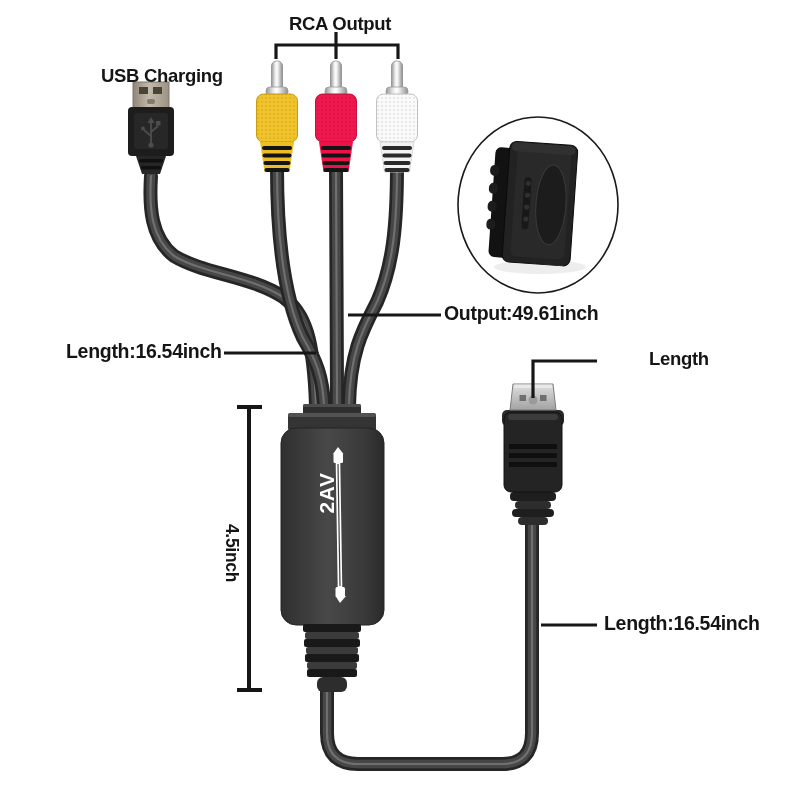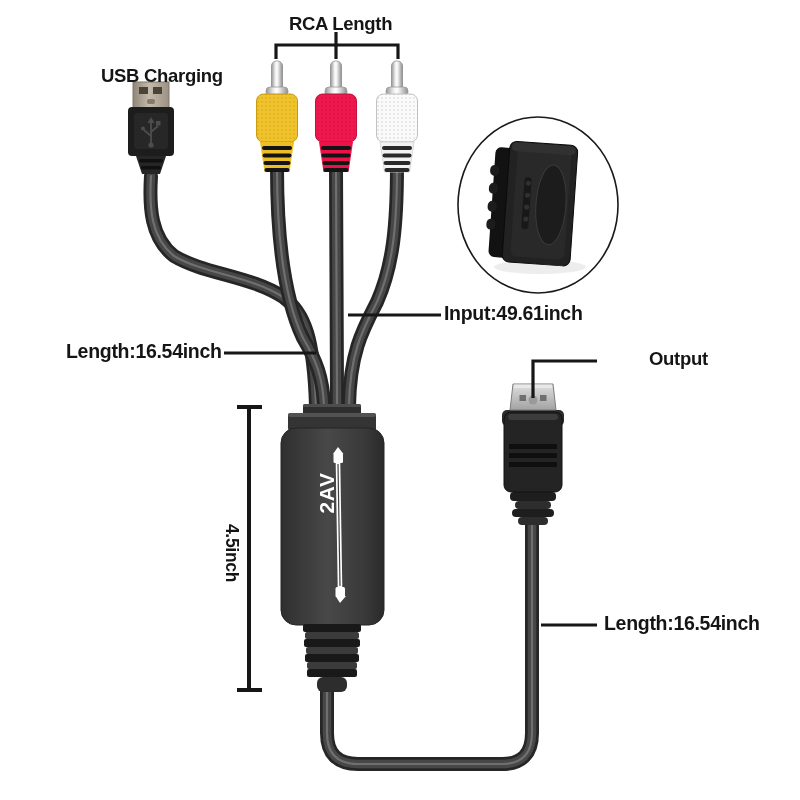--- a/index.html
+++ b/index.html
@@ -213,21 +213,21 @@
     <line class="dim" x1="237" y1="407" x2="262" y2="407"></line>
     <line class="dim" x1="237" y1="690" x2="262" y2="690"></line>
   </g>
   <line class="ann" x1="224" y1="353" x2="316" y2="353"></line>
   <line class="ann" x1="348" y1="315" x2="441" y2="315"></line>
   <path class="ann" d="M597,361 L533,361 L533,398" fill="none"></path>
   <line class="ann" x1="541" y1="625" x2="597" y2="625"></line>
 </svg>
 
 <div class="label small" style="left:101px;top:67px;">USB Charging</div>
-<div class="label small" style="left:289px;top:15px;">RCA Length</div>
-<div class="label" style="left:444px;top:304px;">Input:49.61inch</div>
+<div class="label small" style="left:289px;top:15px;">RCA Output</div>
+<div class="label" style="left:444px;top:304px;">Output:49.61inch</div>
 <div class="label" style="left:66px;top:342px;">Length:16.54inch</div>
-<div class="label small" style="left:649px;top:350px;">Output</div>
+<div class="label small" style="left:649px;top:350px;">Length</div>
 <div class="label" style="left:604px;top:614px;">Length:16.54inch</div>
 <div class="label rot-cw" style="left:231px;top:553px;">4.5inch</div>
 <div class="label rot-ccw" style="left:326px;top:493px;">2AV</div>
 
 </div>
 
 </body></html>

